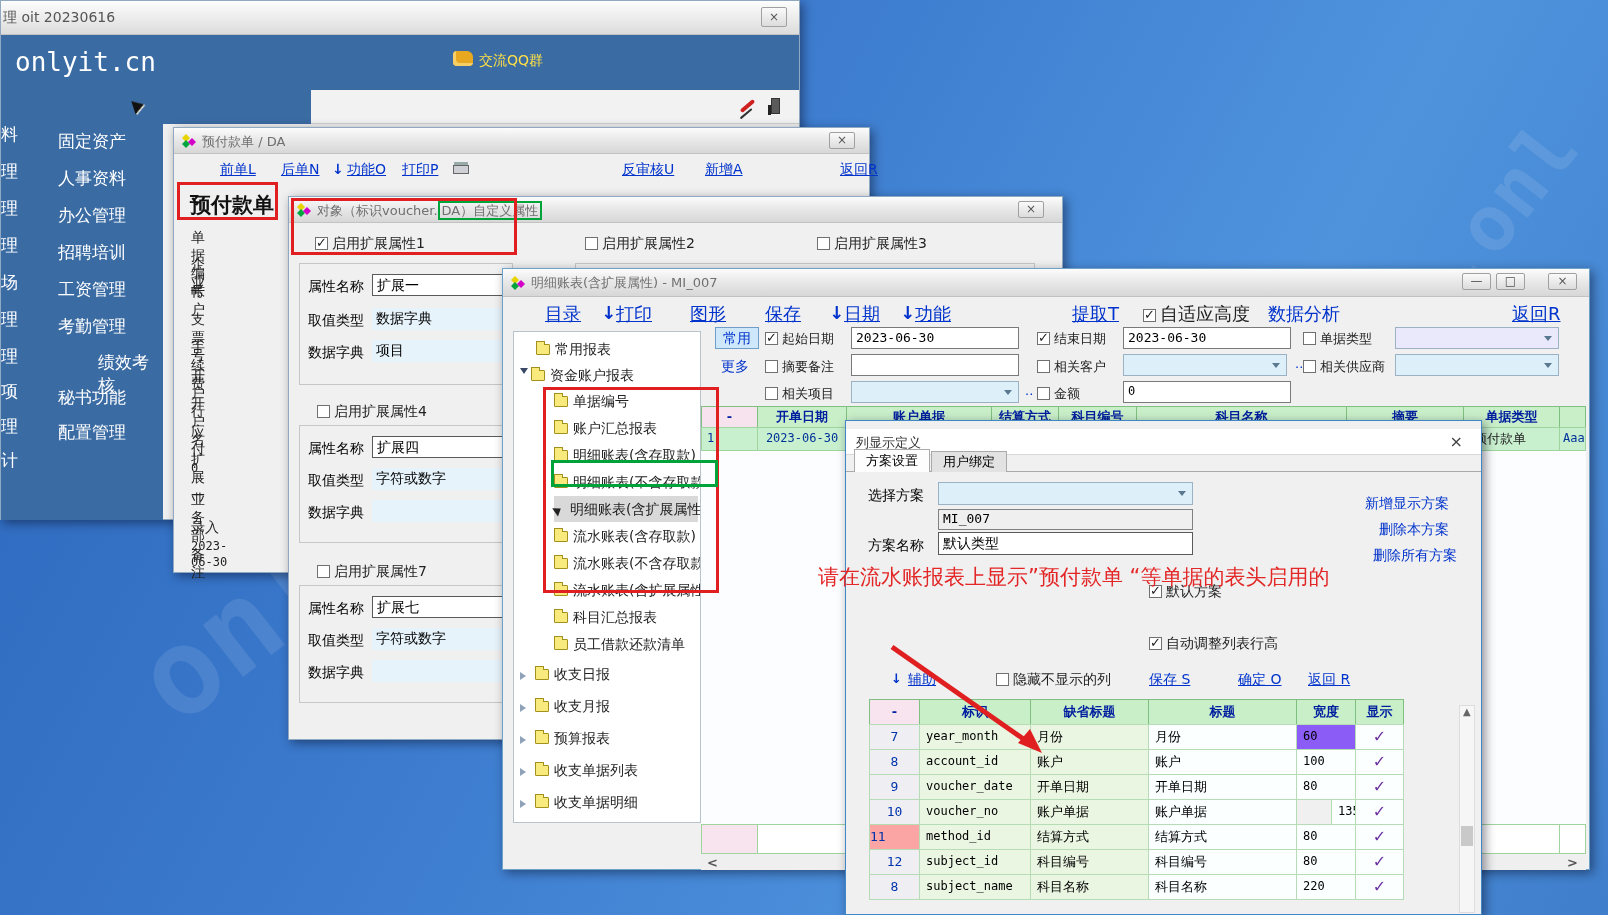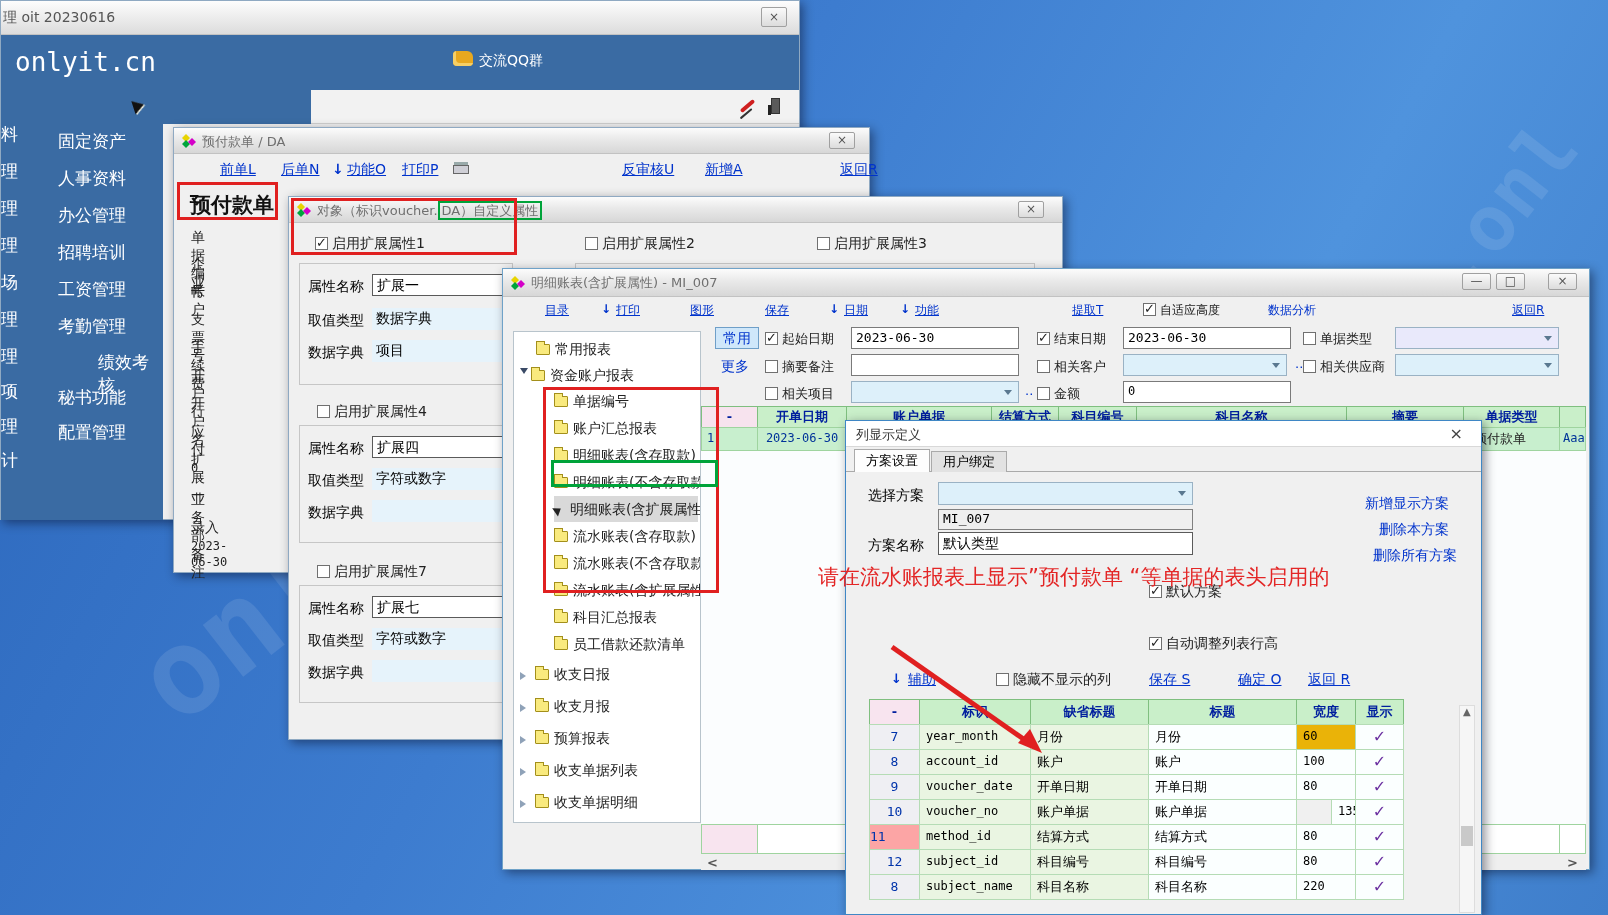--- a/index.html
+++ b/index.html
@@ -48,21 +48,21 @@
 <div class="wm" style="left:1380px; top:290px; font-size:78px; transform:rotate(-52deg); transform-origin:left top;">w.onl</div>
 
 <div class="win" style="left:0; top:0; width:800px; height:520px; z-index:5;">
   <div class="tbar" style="height:34px; background:linear-gradient(#fdfdfd,#dcdcdc);">
     <div class="abs" style="left:2px; top:8px; color:#555; font-size:14px;">理 oit 20230616</div>
     <div class="xbtn" style="right:12px; top:6px; height:20px; line-height:18px;">×</div>
   </div>
   <div class="abs" style="left:0; top:34px; width:798px; height:55px; background:#3a6ba3;">
     <div class="abs mono" style="left:14px; top:12px; color:#fff; font-size:26px;">onlyit.cn</div>
     <span class="abs" style="left:452px; top:16px; width:20px; height:15px; background:#e8a81f; border-radius:4px 6px 4px 4px; box-shadow:inset 3px -3px 0 #f6cf66;"></span>
-    <div class="abs" style="left:478px; top:17px; color:#ffffff; font-size:14px;">交流QQ群</div>
+    <div class="abs" style="left:478px; top:17px; color:#fde047; font-size:14px;">交流QQ群</div>
   </div>
   <div class="abs" style="left:310px; top:89px; width:488px; height:34px; background:#f2f2f2; border-bottom:1px solid #d0d0d0;">
     <span class="abs" style="left:428px; top:14px; width:17px; height:4px; background:#cf2020; transform:rotate(-40deg); border-radius:2px; box-shadow:-6px 5px 0 -1px #333;"></span>
     <span class="abs" style="left:460px; top:8px; width:9px; height:16px; background:#5a5a5a; border:1px solid #333; box-shadow:-6px 4px 0 -3px #222;"></span>
   </div>
   <div class="abs" style="left:0; top:89px; width:310px; height:34px; background:#3a6ba3;"></div>
   <div class="abs" style="left:0; top:89px; width:162px; height:430px; background:#3a6ba3;">
     <div class="abs" style="left:132px; top:8px; width:0; height:0; border:7px solid transparent; border-left:11px solid #111; transform:rotate(-18deg); filter:drop-shadow(1px 1px 0 #ffe); "></div>
     <div class="abs" style="left:0px; top:33px; color:#fff; font-size:17px;">
       <div style="height:37px;">料</div>
@@ -187,21 +187,21 @@
           <polygon points="4,0 8,4 4,8 0,4" fill="#e8d400"></polygon>
           <polygon points="4,6 8,10 4,14 0,10" fill="#00a43c"></polygon>
           <polygon points="10,4 14,8 10,12 6,8" fill="#d400c8"></polygon>
         </svg>
     </span>
     <span class="ttl">明细账表(含扩展属性) - MI_007</span>
     <div class="xbtn" style="right:98px; width:29px;">—</div>
     <div class="xbtn" style="right:64px; width:29px;">□</div>
     <div class="xbtn" style="right:12px; width:29px;">×</div>
   </div>
-  <div class="abs" style="left:0; top:28px; width:100%; height:26px; font-size:12px;">
+  <div class="abs" style="left:0; top:28px; width:100%; height:26px; font-size:18px;">
     <span class="abs link u" style="left:42px; top:5px;">目录</span>
     <span class="abs" style="left:98px; top:5px; color:#0033cc; font-weight:bold;">↓</span>
     <span class="abs link u" style="left:113px; top:5px;">打印</span>
     <span class="abs link u" style="left:187px; top:5px;">图形</span>
     <span class="abs link u" style="left:262px; top:5px;">保存</span>
     <span class="abs" style="left:326px; top:5px; color:#0033cc; font-weight:bold;">↓</span>
     <span class="abs link u" style="left:341px; top:5px;">日期</span>
     <span class="abs" style="left:397px; top:5px; color:#0033cc; font-weight:bold;">↓</span>
     <span class="abs link u" style="left:412px; top:5px;">功能</span>
     <span class="abs link u" style="left:569px; top:5px;">提取T</span>
@@ -282,21 +282,21 @@
   <div class="abs" style="left:198px; top:586px; width:885px; height:15px; background:#efefef; color:#555; font-weight:bold;">
     <span class="abs" style="left:6px; top:0px;">&lt;</span>
     <span class="abs" style="right:8px; top:0px;">&gt;</span>
   </div>
 </div>
 
 <div class="redbox" style="left:543px; top:387px; width:176px; height:206px; z-index:25;"></div>
 <div class="greenbox" style="left:551px; top:460px; width:167px; height:27px; z-index:26;"></div>
 
 <div class="win" style="left:845px; top:420px; width:637px; height:495px; z-index:30; border:1px solid #3f87c5; background:#f0f0f0;">
-  <div class="abs" style="left:0; top:0; width:100%; height:26px; background:#fff; border-bottom:1px solid #d8d8d8;">
+  <div class="abs" style="left:0; top:8px; width:100%; height:26px; background:#fff; border-bottom:1px solid #d8d8d8;">
     <span class="abs" style="left:10px; top:5px; color:#333;">列显示定义</span>
     <span class="abs" style="right:18px; top:3px; font-size:16px; color:#444;">×</span>
   </div>
   <div class="abs" style="left:0; top:26px; width:100%; height:25px; border-bottom:1px solid #aaa;">
     <span class="abs" style="left:8px; top:2px; width:76px; height:23px; background:#fdfdfd; border:1px solid #aaa; border-bottom:none; text-align:center; line-height:22px;">方案设置</span>
     <span class="abs" style="left:85px; top:4px; width:76px; height:21px; background:#e2e2e2; border:1px solid #aaa; border-bottom:none; text-align:center; line-height:20px;">用户绑定</span>
   </div>
 
   <span class="abs" style="left:22px; top:66px; font-size:14px;">选择方案</span>
   <div class="dd" style="left:92px; top:61px; width:255px; height:23px;"></div>
@@ -324,21 +324,21 @@
     <div class="hcell" style="left:161px; top:0; width:119px; height:26px; line-height:24px;">缺省标题</div>
     <div class="hcell" style="left:279px; top:0; width:149px; height:26px; line-height:24px;">标题</div>
     <div class="hcell" style="left:427px; top:0; width:60px; height:26px; line-height:24px;">宽度</div>
     <div class="hcell" style="left:486px; top:0; width:49px; height:26px; line-height:24px;">显示</div>
 
     <div>
       <div class="dcell mono" style="left:0; top:25px; width:51px; height:26px; background:#efeff3; color:#0033aa; text-align:center;">7</div>
       <div class="dcell mono" style="left:50px; top:25px; width:112px; height:26px; background:#eaf5e2; padding-left:6px; font-size:12px;">year_month</div>
       <div class="dcell" style="left:161px; top:25px; width:119px; height:26px; background:#eaf5e2; padding-left:6px;">月份</div>
       <div class="dcell" style="left:279px; top:25px; width:149px; height:26px; background:#fbffff; padding-left:6px;">月份</div>
-      <div class="dcell mono" style="left:427px; top:25px; width:60px; height:26px; background:#eab308; padding-left:6px; font-size:12px;">60</div>
+      <div class="dcell mono" style="left:427px; top:25px; width:60px; height:26px; background:#8b5cf6; padding-left:6px; font-size:12px;">60</div>
       <div class="dcell" style="left:486px; top:25px; width:49px; height:26px; background:#fbffff; text-align:center; color:#6a2fa0; font-weight:bold; font-size:16px;">✓</div>
     </div>
     <div>
       <div class="dcell mono" style="left:0; top:50px; width:51px; height:26px; background:#efeff3; color:#0033aa; text-align:center;">8</div>
       <div class="dcell mono" style="left:50px; top:50px; width:112px; height:26px; background:#eaf5e2; padding-left:6px; font-size:12px;">account_id</div>
       <div class="dcell" style="left:161px; top:50px; width:119px; height:26px; background:#eaf5e2; padding-left:6px;">账户</div>
       <div class="dcell" style="left:279px; top:50px; width:149px; height:26px; background:#fbffff; padding-left:6px;">账户</div>
       <div class="dcell mono" style="left:427px; top:50px; width:60px; height:26px; background:#fbffff; padding-left:6px; font-size:12px;">100</div>
       <div class="dcell" style="left:486px; top:50px; width:49px; height:26px; background:#fbffff; text-align:center; color:#6a2fa0; font-weight:bold; font-size:16px;">✓</div>
     </div>

